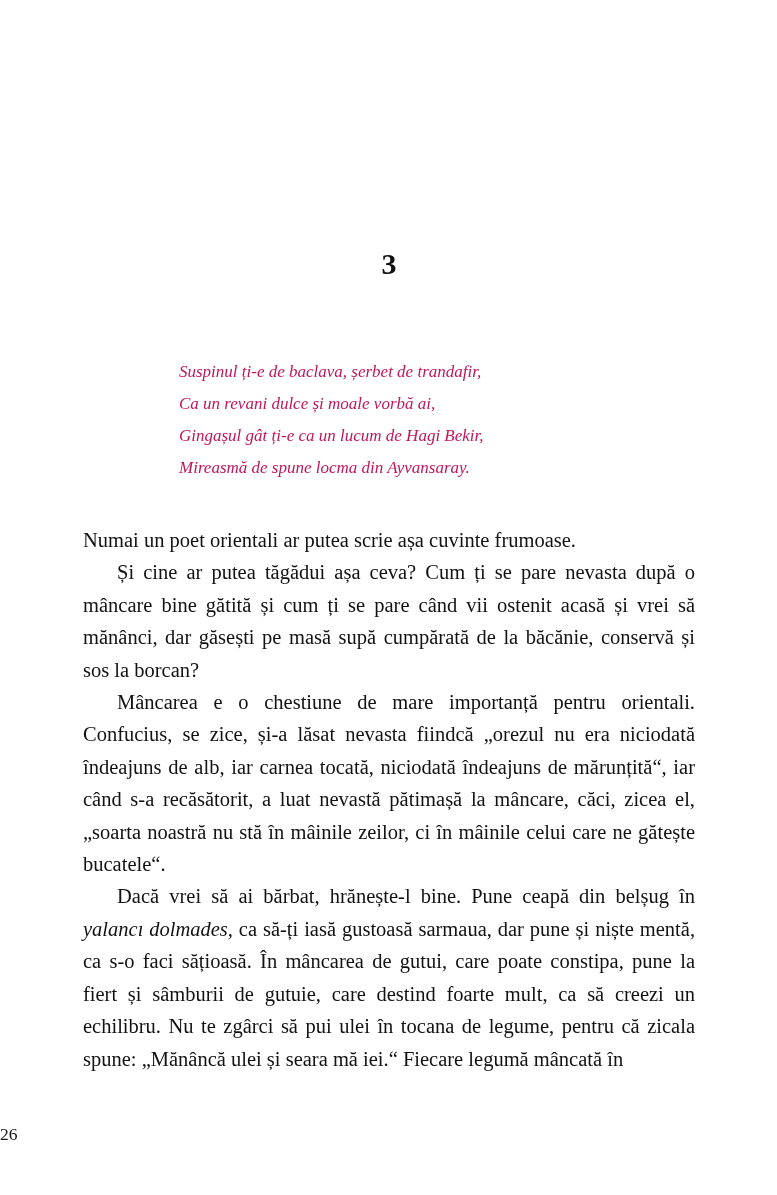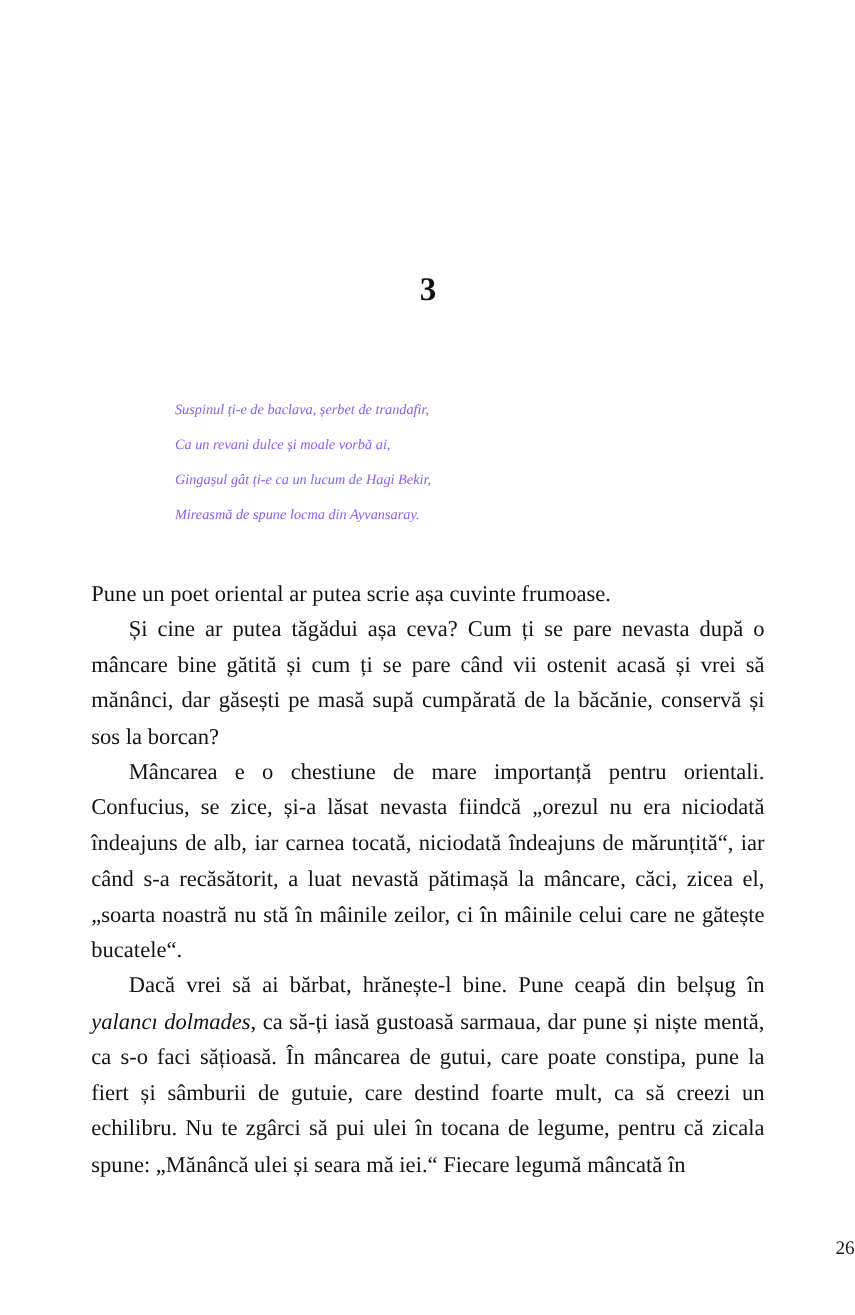--- a/index.html
+++ b/index.html
@@ -22,25 +22,25 @@
   .chapter-number {
     padding-top: 244px;
     text-align: center;
     font-size: 30px;
     line-height: 40px;
     font-weight: 700;
     color: #111111;
   }
   .epigraph {
     margin-top: 72px;
-    margin-left: 76px;
+    margin-left: 96px;
     font-style: italic;
-    font-size: 13px;
+    font-size: 17px;
     line-height: 32px;
-    color: #8b5cf6;
+    color: #be185d;
   }
   .epigraph-line {
     white-space: nowrap;
   }
   .body-text {
     margin-top: 40px;
     font-size: 20.5px;
     line-height: 32.4px;
     text-align: justify;
     color: #121212;
@@ -54,42 +54,41 @@
     text-indent: 0;
   }
   .italic-inline {
     font-style: italic;
   }
   .page-number {
     position: absolute;
     left: 0;
     right: 0;
     bottom: 50px;
-    text-align: right;
+    text-align: left;
     font-size: 17.5px;
     color: #1a1a1a;
-    margin-left: 26px;
   }
 </style>
 </head>
 <body>
 
 <div class="page">
 
   <div class="chapter-number">3</div>
 
   <div class="epigraph">
     <div class="epigraph-line">Suspinul ți-e de baclava, șerbet de trandafir,</div>
     <div class="epigraph-line">Ca un revani dulce și moale vorbă ai,</div>
     <div class="epigraph-line">Gingașul gât ți-e ca un lucum de Hagi Bekir,</div>
     <div class="epigraph-line">Mireasmă de spune locma din Ayvansaray.</div>
   </div>
 
   <div class="body-text">
-    <p class="no-indent">Pune un poet oriental ar putea scrie așa cuvinte frumoase.</p>
+    <p class="no-indent">Numai un poet orientali ar putea scrie așa cuvinte frumoase.</p>
     <p>Și cine ar putea tăgădui așa ceva? Cum ți se pare nevasta după o mâncare bine gătită și cum ți se pare când vii ostenit acasă și vrei să mănânci, dar găsești pe masă supă cumpărată de la băcănie, conservă și sos la borcan?</p>
     <p>Mâncarea e o chestiune de mare importanță pentru orientali. Confucius, se zice, și-a lăsat nevasta fiindcă „orezul nu era niciodată îndeajuns de alb, iar carnea tocată, niciodată îndeajuns de mărunțită“, iar când s-a recăsătorit, a luat nevastă pătimașă la mâncare, căci, zicea el, „soarta noastră nu stă în mâinile zeilor, ci în mâinile celui care ne gătește bucatele“.</p>
     <p><span>Dacă vrei să ai bărbat, hrănește-l bine. Pune ceapă din belșug în </span><span class="italic-inline">yalancı dolmades</span><span>, ca să-ți iasă gustoasă sarmaua, dar pune și niște mentă, ca s-o faci sățioasă. În mâncarea de gutui, care poate constipa, pune la fiert și sâmburii de gutuie, care destind foarte mult, ca să creezi un echilibru. Nu te zgârci să pui ulei în tocana de legume, pentru că zicala spune: „Mănâncă ulei și seara mă iei.“ Fiecare legumă mâncată în</span></p>
   </div>
 
   <div class="page-number">26</div>
 
 </div>
 
 </body></html>

